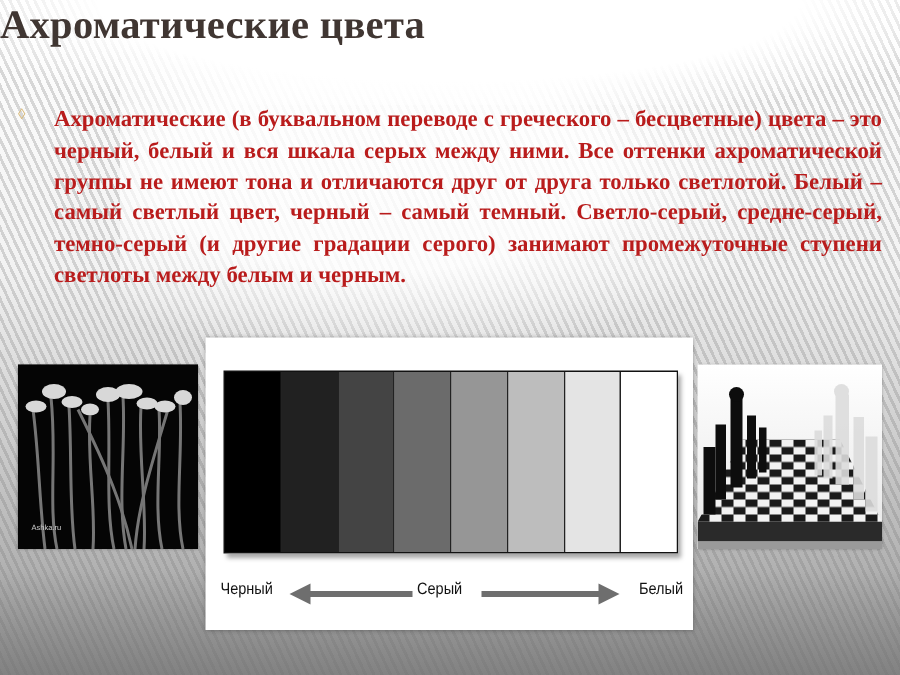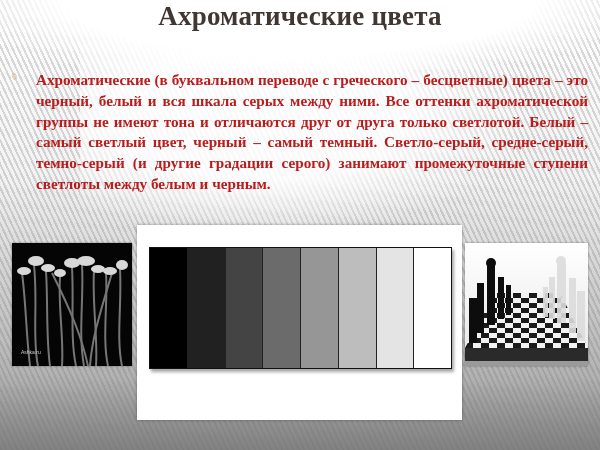--- a/index.html
+++ b/index.html
@@ -17,21 +17,21 @@
     }
     .center-fade {
       position: absolute; left: 80px; top: 40px; width: 440px; height: 190px;
       background: radial-gradient(ellipse at 40% 40%, rgba(255,255,255,0.85) 40%, rgba(255,255,255,0) 75%);
     }
     .bottom-shade {
       position: absolute; left: 0; top: 380px; width: 600px; height: 70px;
       background: linear-gradient(180deg, rgba(100,100,100,0) 0%, rgba(110,110,110,0.55) 100%);
     }
     .title {
-      position: absolute; left: 0; top: 1px; width: 600px; text-align: center;
+      position: absolute; left: 0; top: 1px; width: 600px; text-align: left;
       font-size: 27px; font-weight: bold; color: #403632;
       letter-spacing: 0.2px;
     }
     .bullet {
       position: absolute; left: 12px; top: 71px; font-size: 10px; color: #d8b979;
     }
     .body-text {
       position: absolute; left: 36px; top: 70px; width: 552px;
       font-size: 15.2px; line-height: 20.8px; font-weight: bold; color: #b91c1c;
       text-align: justify; margin: 0;
@@ -124,20 +124,29 @@
   <div class="scale">
     <div class="swatch" style="background:#000000"></div>
     <div class="swatch" style="background:#212121"></div>
     <div class="swatch" style="background:#444444"></div>
     <div class="swatch" style="background:#6b6b6b"></div>
     <div class="swatch" style="background:#969696"></div>
     <div class="swatch" style="background:#bdbdbd"></div>
     <div class="swatch" style="background:#e4e4e4"></div>
     <div class="swatch" style="background:#ffffff"></div>
   </div>
+  <div class="scale-labels">
+    <span class="lbl lbl-black">Черный</span>
+    <span class="arrowhead-left"></span>
+    <span class="arrow-line arrow-left"></span>
+    <span class="lbl lbl-gray">Серый</span>
+    <span class="arrow-line arrow-right"></span>
+    <span class="arrowhead-right"></span>
+    <span class="lbl lbl-white">Белый</span>
+  </div>
 </div>
 
 <div class="photo photo-chess">
   <svg width="123" height="123" viewBox="0 0 123 123">
     <defs>
       <pattern id="chk" width="16" height="10" patternUnits="userSpaceOnUse">
         <rect width="16" height="10" fill="#f2f2f2"></rect>
         <rect width="8" height="5" fill="#1a1a1a"></rect>
         <rect x="8" y="5" width="8" height="5" fill="#1a1a1a"></rect>
       </pattern>

